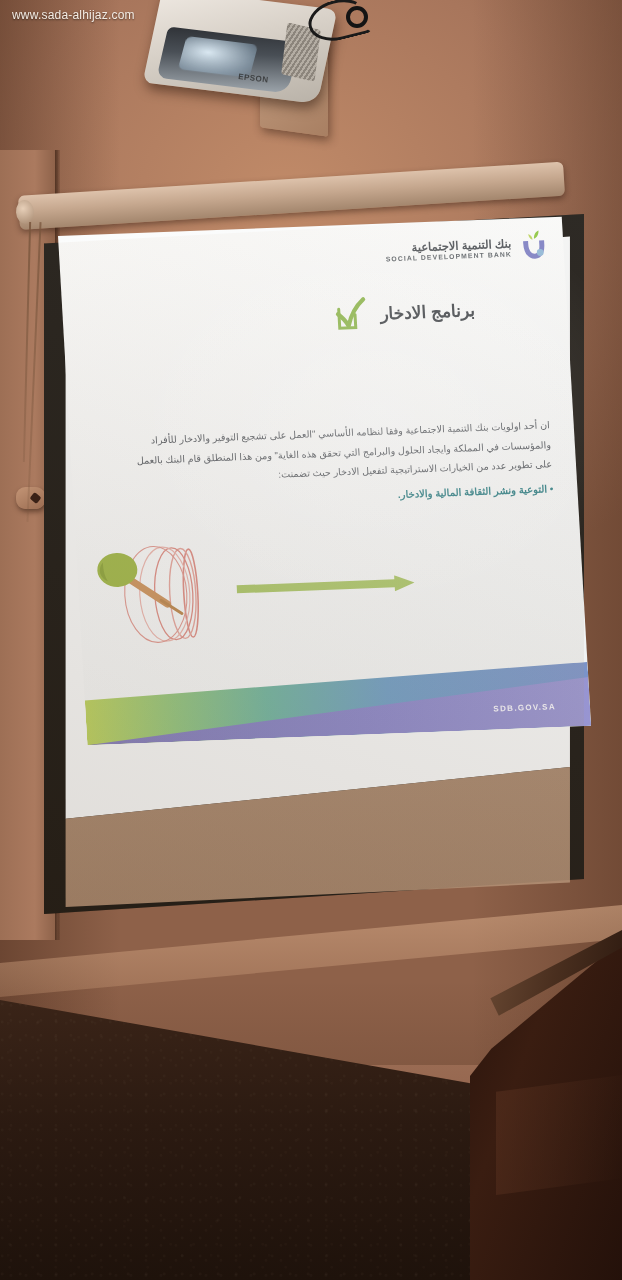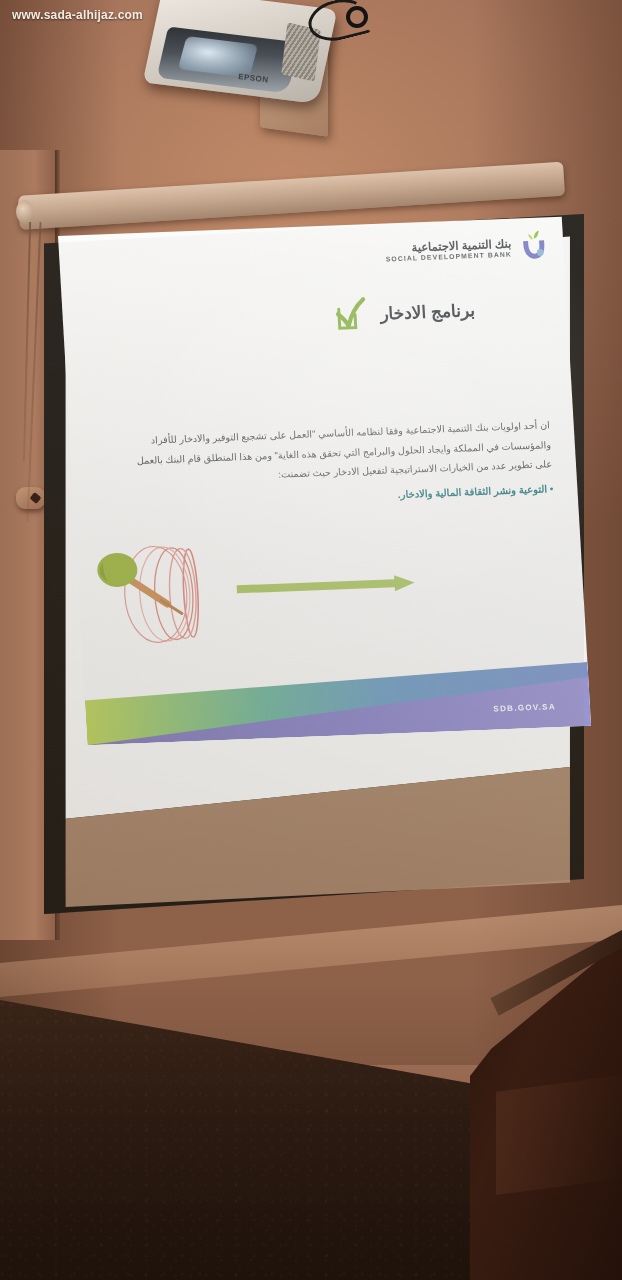--- a/index.html
+++ b/index.html
@@ -280,21 +280,21 @@
   }
   .podium-panel {
     position: absolute; left: 496px; top: 1075px; width: 126px; height: 120px;
     background: linear-gradient(100deg, rgba(90,50,32,.55), rgba(40,20,12,.2));
     clip-path: polygon(0% 14%, 100% 0%, 100% 86%, 0% 100%);
   }
 
   
   .watermark {
     position: absolute; left: 12px; top: 8px;
-    font-size: 12px; color: #f3ece4; font-weight: bold;
+    font-size: 12px; color: #f3ece4; font-weight: normal;
     letter-spacing: .2px; text-shadow: 0 1px 2px rgba(0,0,0,.55);
   }
 </style>
 </head>
 <body>
 
 <div id="scene">
 
   <div class="wall"></div>
   <div class="wall-shade-left"></div>

